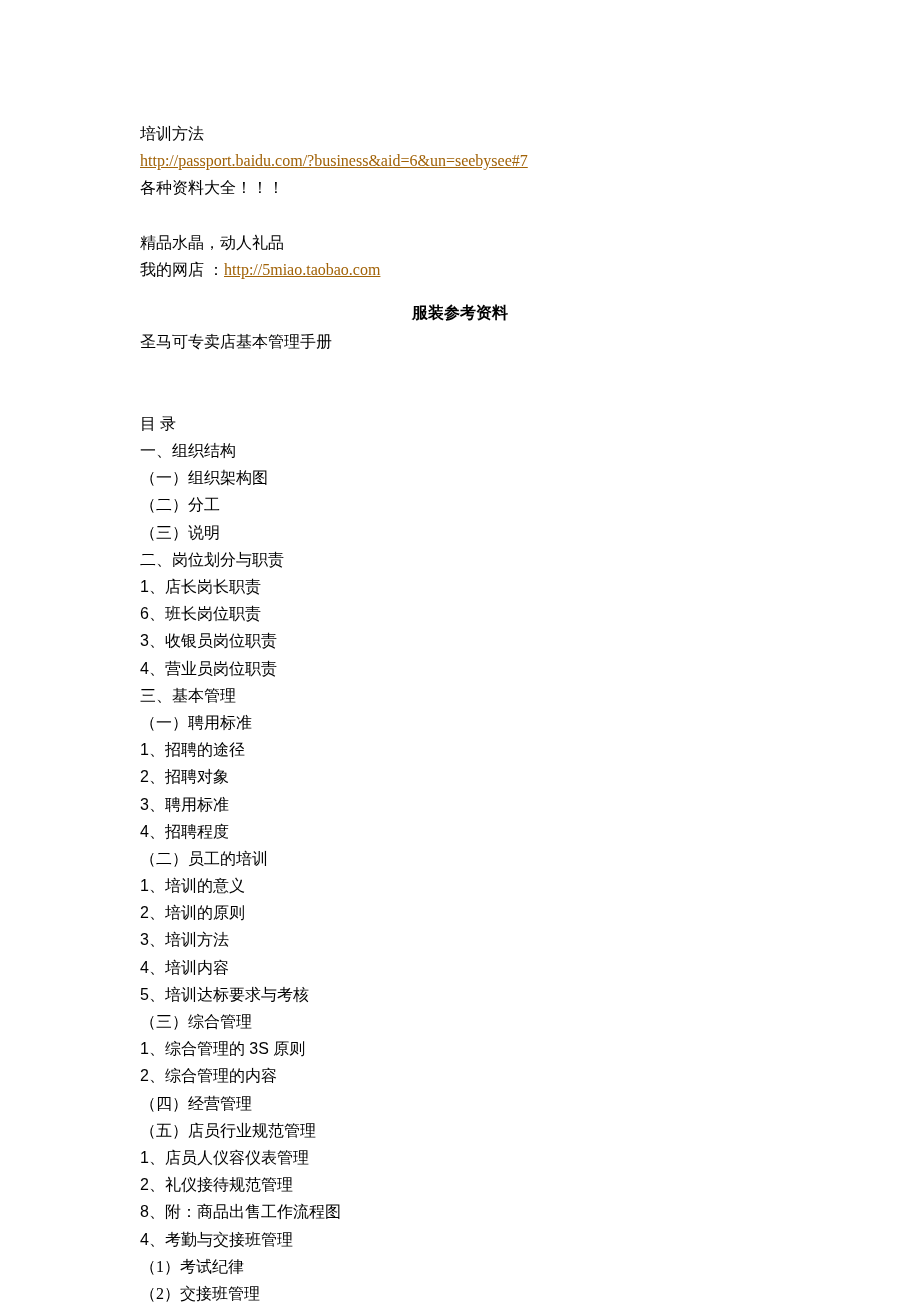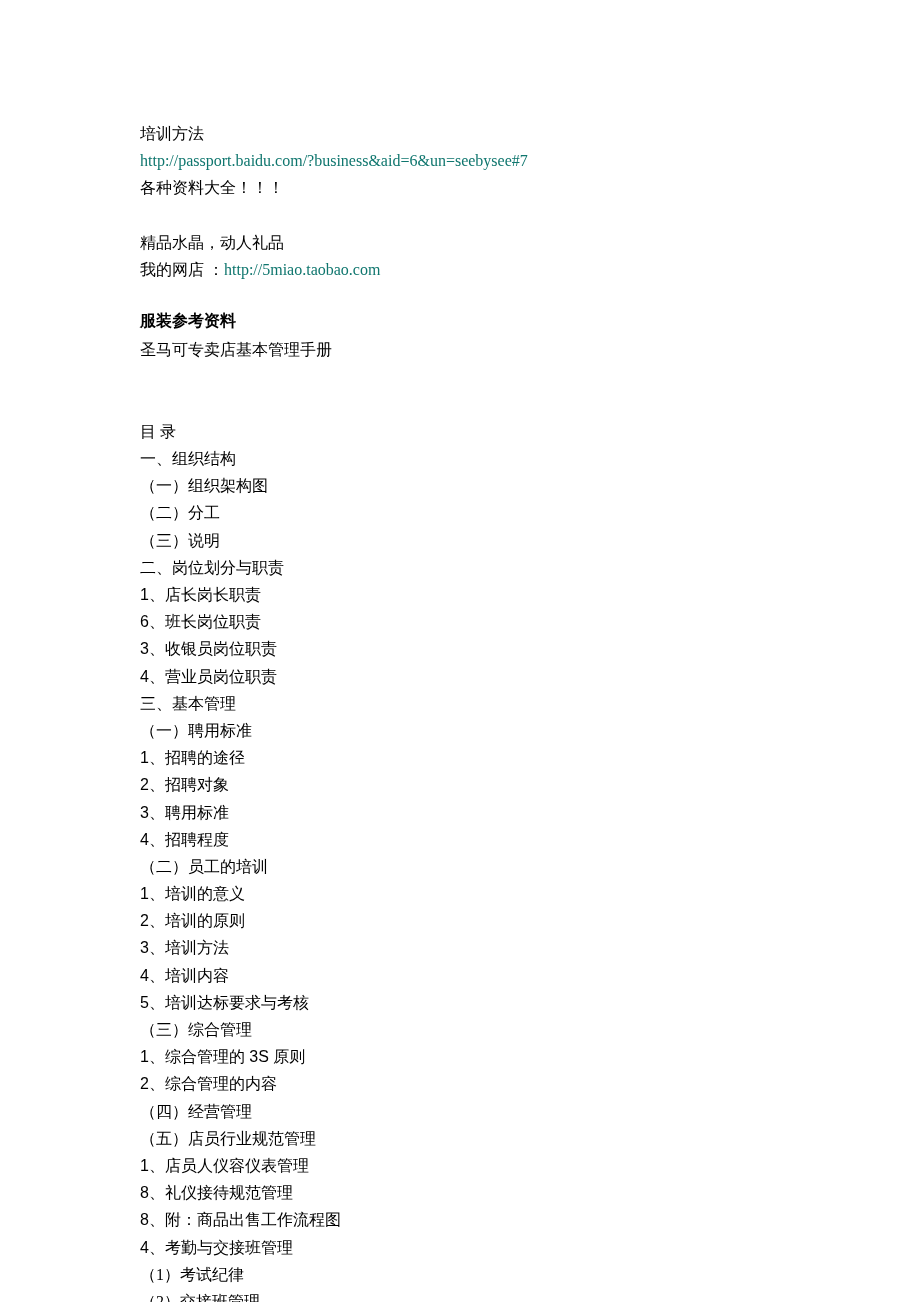--- a/index.html
+++ b/index.html
@@ -13,26 +13,27 @@
       width: 920px;
       padding: 120px 140px 60px 140px;
       font-size: 16px;
       line-height: 1.7;
       color: #000000;
     }
     .line {
       display: block;
     }
     .link {
-      color: #0f766e;
+      color: #a16207;
+      text-decoration: underline;
     }
     .title {
       font-weight: bold;
-      text-align: left;
-      margin-top: 24px;
+      text-align: center;
+      margin-top: 16px;
       margin-bottom: 2px;
     }
     .spacer {
       height: 1.7em;
     }
     .inline-label {
       display: inline;
       text-align: center;
     }
     .list-item {
@@ -83,17 +84,17 @@
 <div class="line list-item">2、培训的原则</div>
 <div class="line list-item">3、培训方法</div>
 <div class="line list-item">4、培训内容</div>
 <div class="line list-item">5、培训达标要求与考核</div>
 <div class="line">（三）综合管理</div>
 <div class="line list-item">1、综合管理的 3S 原则</div>
 <div class="line list-item">2、综合管理的内容</div>
 <div class="line">（四）经营管理</div>
 <div class="line">（五）店员行业规范管理</div>
 <div class="line list-item">1、店员人仪容仪表管理</div>
-<div class="line list-item">8、礼仪接待规范管理</div>
+<div class="line list-item">2、礼仪接待规范管理</div>
 <div class="line list-item">8、附：商品出售工作流程图</div>
 <div class="line list-item">4、考勤与交接班管理</div>
 <div class="line">（1）考试纪律</div>
 <div class="line">（2）交接班管理</div>
 
 </body></html>

